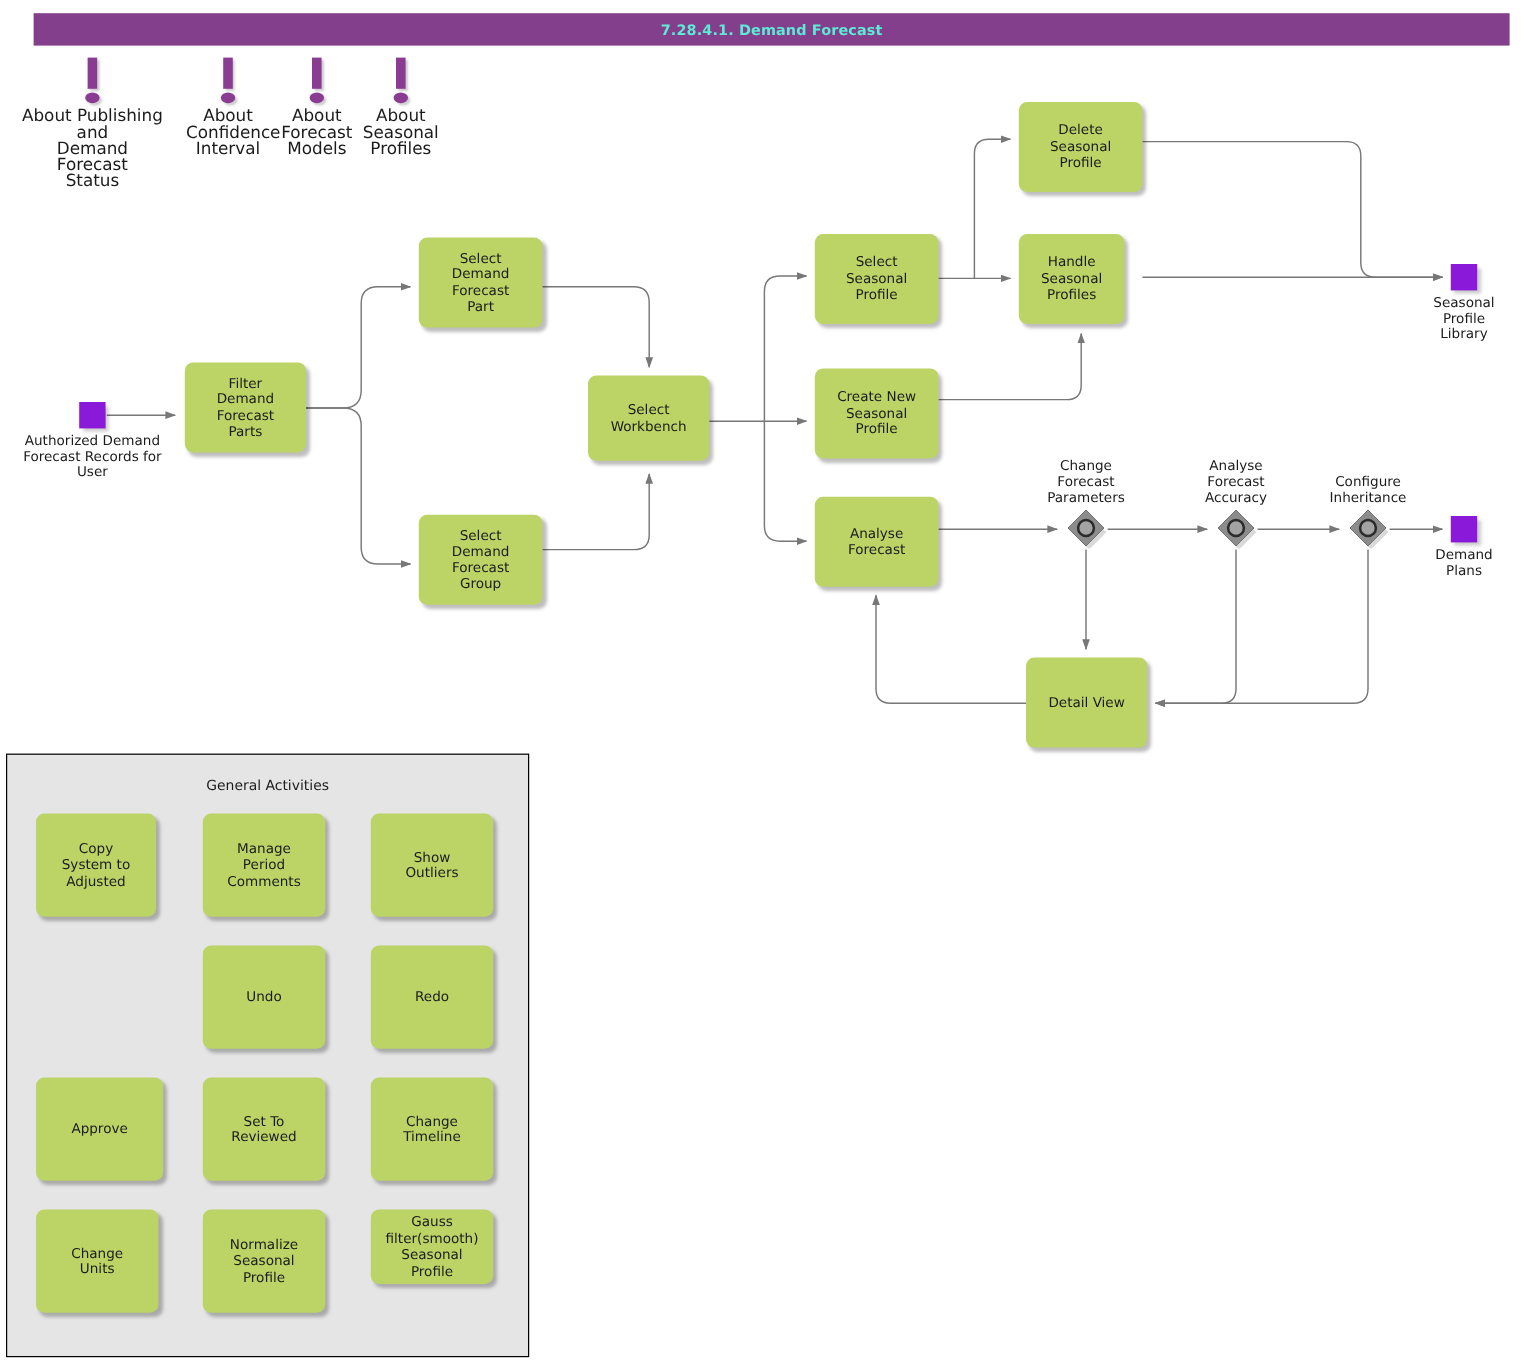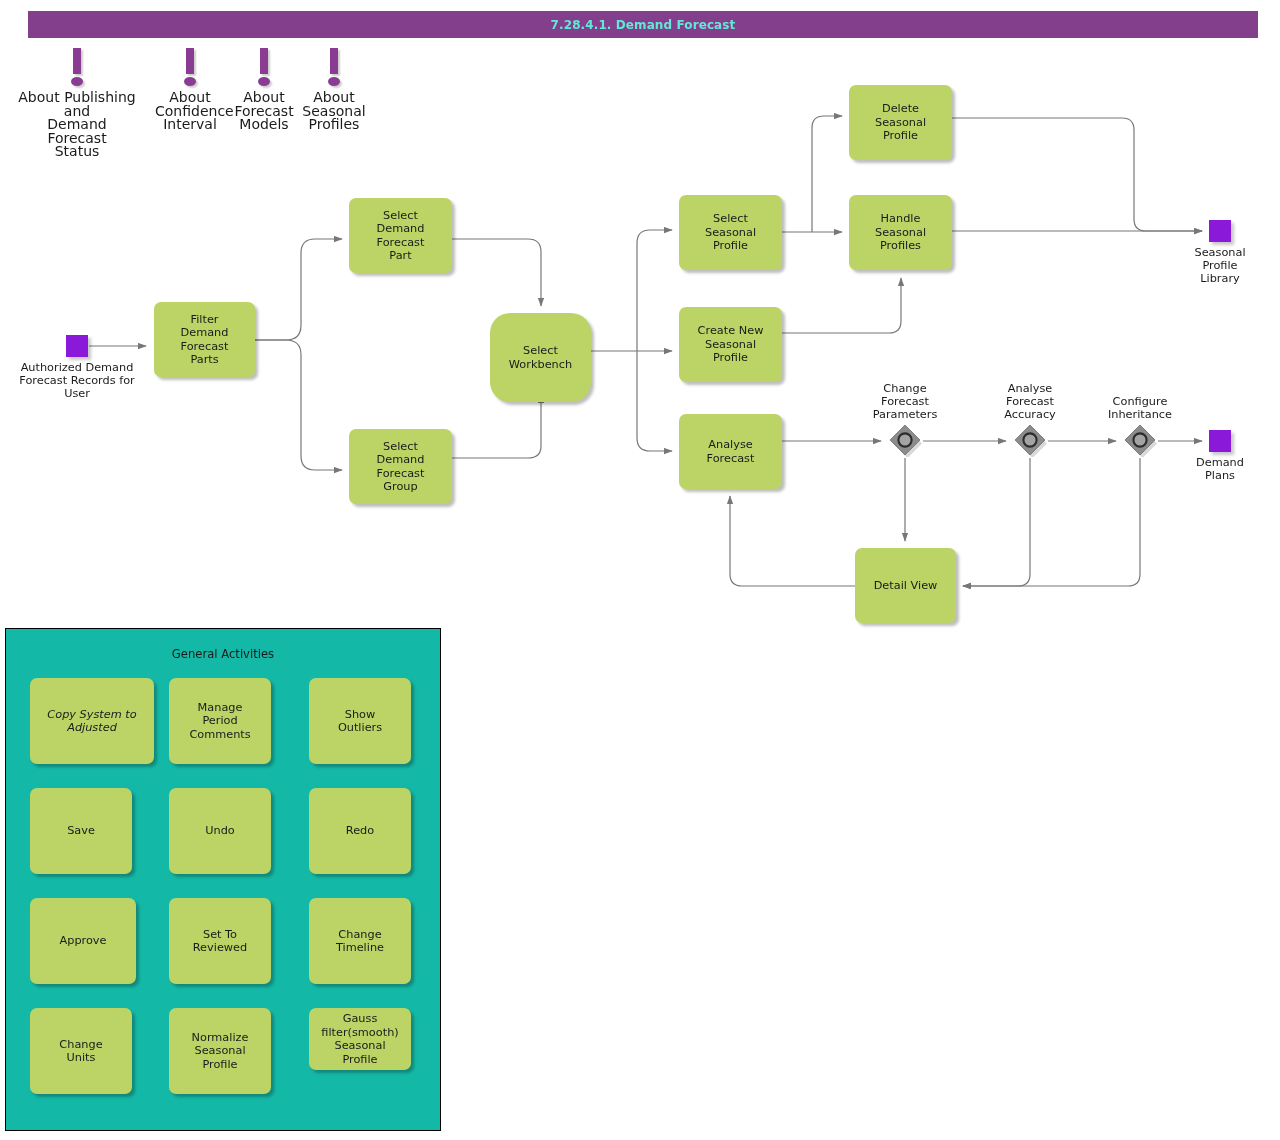--- a/index.html
+++ b/index.html
@@ -153,21 +153,21 @@
   }
 
   
   .panel {
     position: absolute;
     left: 5px;
     top: 628px;
     width: 436px;
     height: 503px;
     border: 1.6px solid #000000;
-    background: #14b8a6;
+    background: #e5e5e5;
     box-sizing: border-box;
   }
   .panel-title {
     position: absolute;
     top: 18px;
     left: 0;
     width: 100%;
     text-align: center;
     font-size: 11.6px;
     color: #1b1b1b;
@@ -294,41 +294,41 @@
 Forecast Parts</span>
   </div>
   <div class="node" style="left:349px; top:198px; width:103px; height:75px;">
     <span class="node-label">Select Demand
 Forecast Part</span>
   </div>
   <div class="node" style="left:349px; top:429px; width:103px; height:75px;">
     <span class="node-label">Select Demand
 Forecast Group</span>
   </div>
-  <div class="node" style="left:490px; top:313px; width:101px; height:89px;border-radius:20px;">
+  <div class="node" style="left:490px; top:313px; width:101px; height:71px;">
     <span class="node-label">Select
 Workbench</span>
   </div>
   <div class="node" style="left:679px; top:195px; width:103px; height:75px;">
     <span class="node-label">Select Seasonal
 Profile</span>
   </div>
   <div class="node" style="left:679px; top:307px; width:103px; height:75px;">
     <span class="node-label">Create New
 Seasonal Profile</span>
   </div>
   <div class="node" style="left:679px; top:414px; width:103px; height:75px;">
     <span class="node-label">Analyse
 Forecast</span>
   </div>
   <div class="node" style="left:849px; top:85px; width:103px; height:75px;">
     <span class="node-label">Delete Seasonal
 Profile</span>
   </div>
-  <div class="node" style="left:849px; top:195px; width:103px; height:75px;">
+  <div class="node" style="left:849px; top:195px; width:88px; height:75px;">
     <span class="node-label">Handle Seasonal
 Profiles</span>
   </div>
   <div class="node" style="left:855px; top:548px; width:101px; height:75px;">
     <span class="node-label">Detail View</span>
   </div>
 
   <div class="dia" style="left:888px; top:423px;">
     <div class="dia-label" style="width:92px;">Change
 Forecast
@@ -355,33 +355,30 @@
     <svg width="34" height="34" viewBox="0 0 34 34">
       <polygon points="17,3.5 31.5,18 17,32.5 2.5,18" fill="#9a9a9a" opacity="0.38" transform="translate(2.5,2.5)"></polygon>
       <polygon points="17,2 32,17 17,32 2,17" fill="#8C8C8C" stroke="#6e6e6e" stroke-width="0.8"></polygon>
       <circle cx="17" cy="17" r="6.6" fill="#a3a3a3" stroke="#2b2b2b" stroke-width="2.1"></circle>
     </svg>
   </div>
 
   <div class="panel">
     <div class="panel-title">General Activities</div>
   </div>
-  <div class="node" style="left:30px; top:678px; width:124px; height:86px;font-style:italic;">
+  <div class="node" style="left:30px; top:678px; width:100px; height:86px;">
     <span class="node-label">Copy System to
 Adjusted</span>
   </div>
   <div class="node" style="left:169px; top:678px; width:102px; height:86px;">
     <span class="node-label">Manage Period
 Comments</span>
   </div>
   <div class="node" style="left:309px; top:678px; width:102px; height:86px;">
     <span class="node-label">Show Outliers</span>
-  </div>
-  <div class="node" style="left:30px; top:788px; width:102px; height:86px;">
-    <span class="node-label">Save</span>
   </div>
   <div class="node" style="left:169px; top:788px; width:102px; height:86px;">
     <span class="node-label">Undo</span>
   </div>
   <div class="node" style="left:309px; top:788px; width:102px; height:86px;">
     <span class="node-label">Redo</span>
   </div>
   <div class="node" style="left:30px; top:898px; width:106px; height:86px;">
     <span class="node-label">Approve</span>
   </div>

